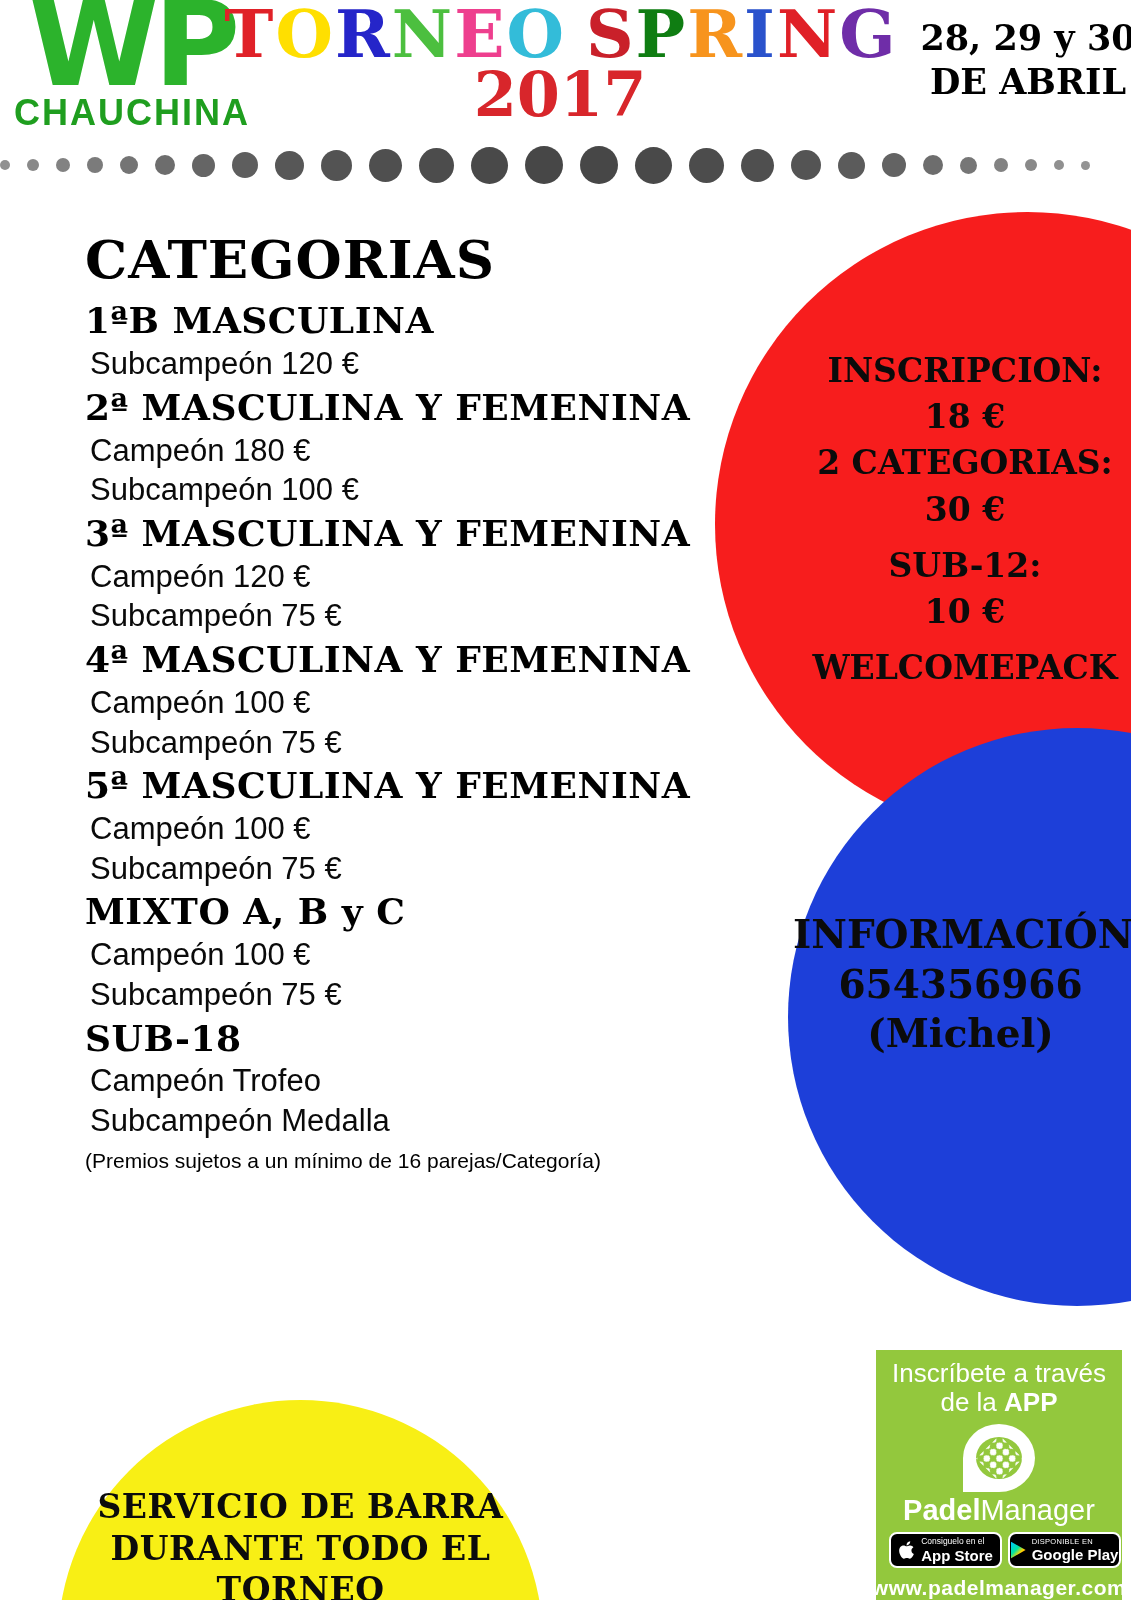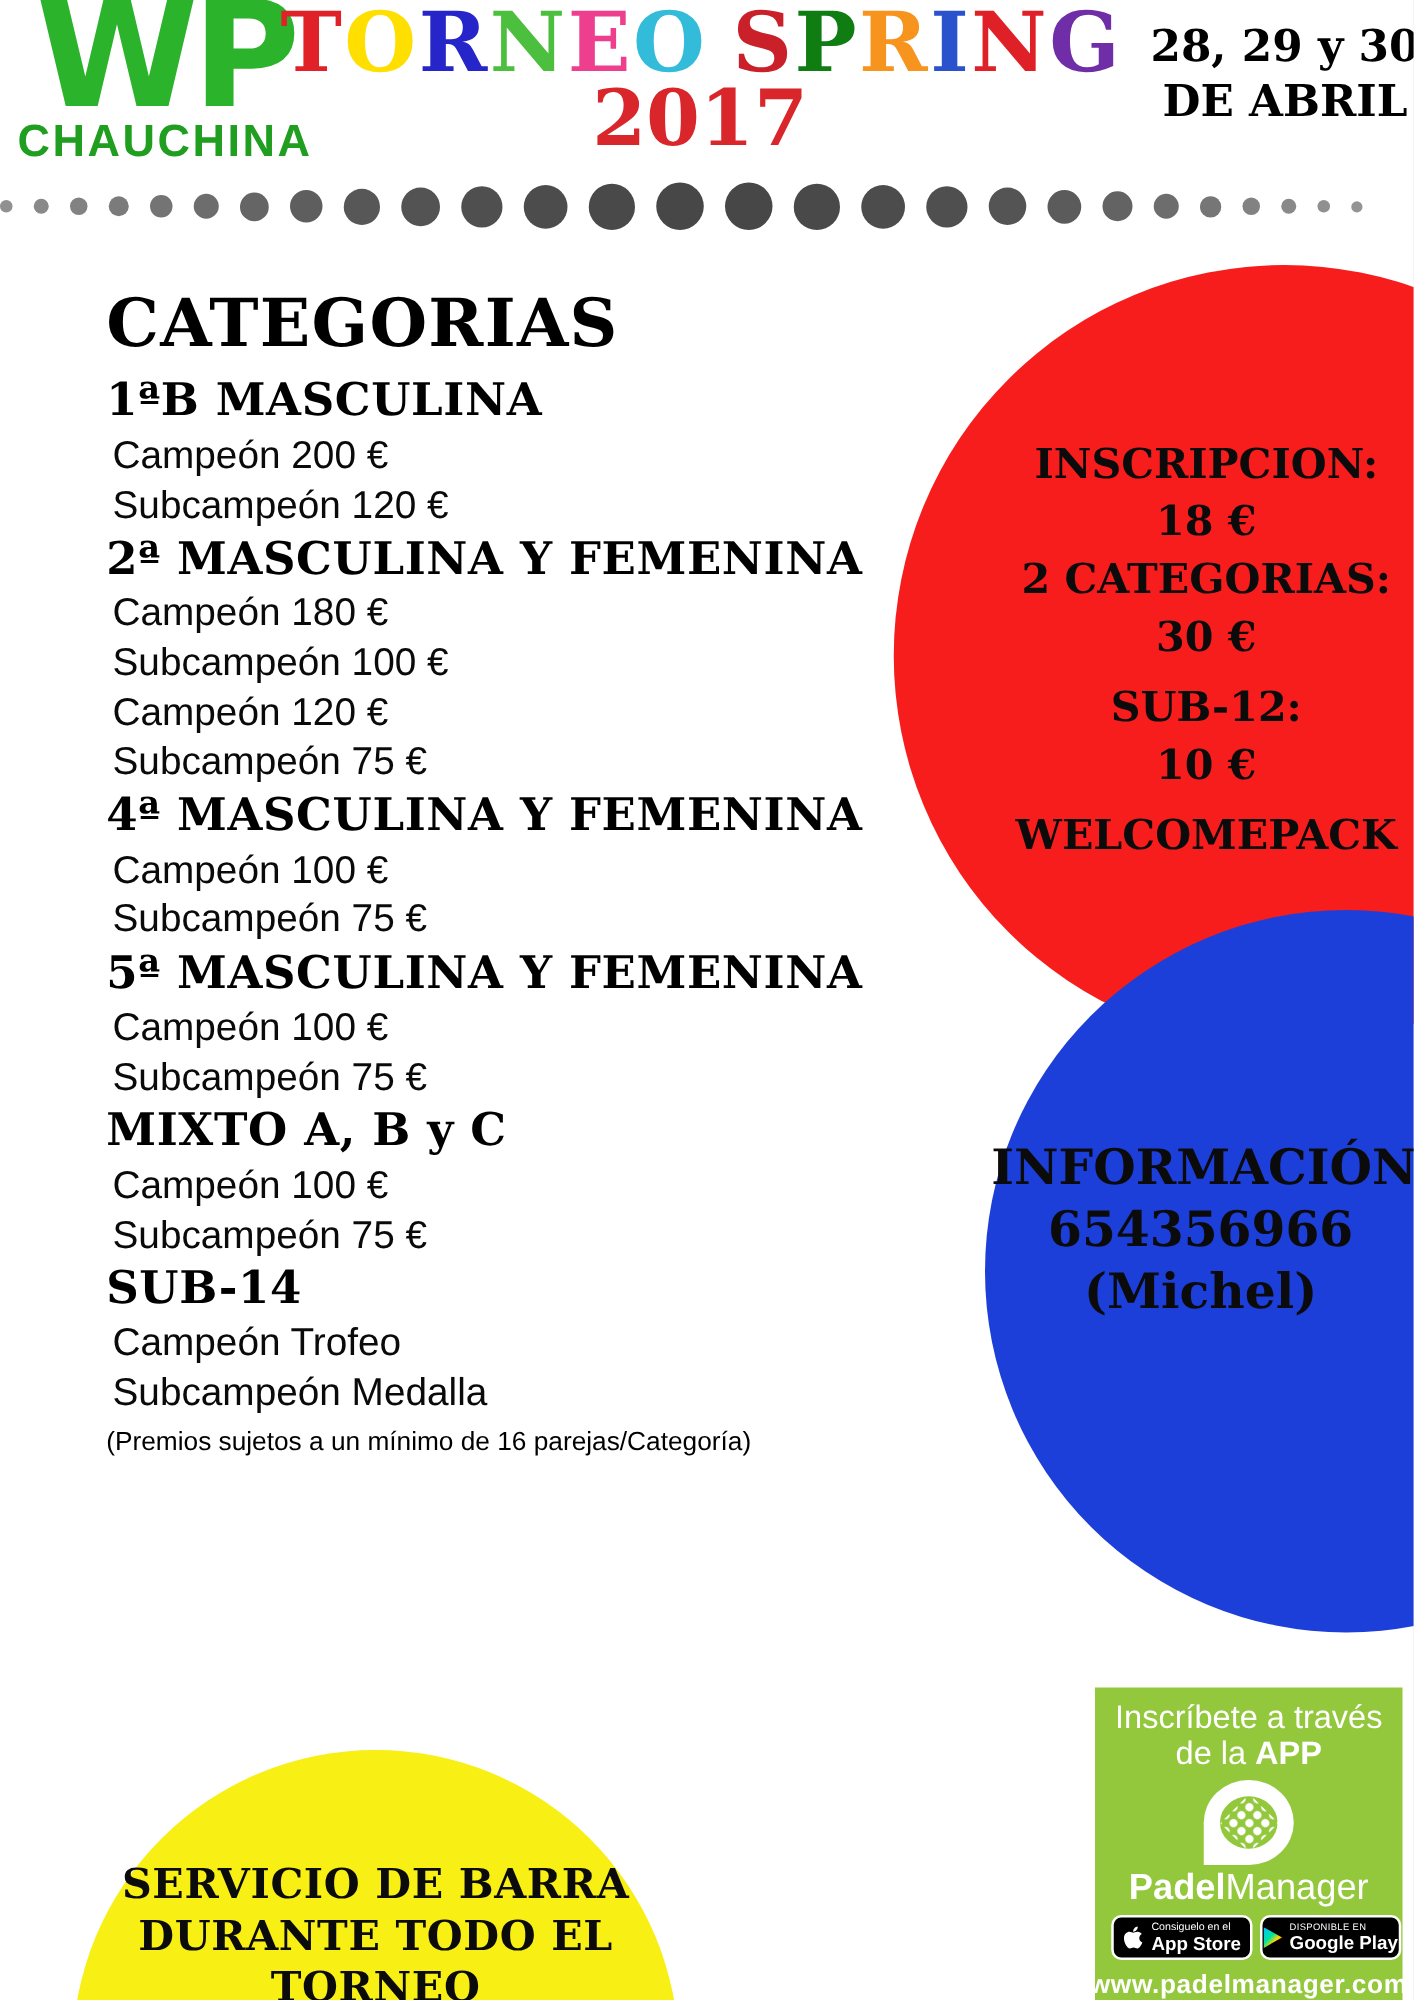--- a/index.html
+++ b/index.html
@@ -140,49 +140,49 @@
       <span class="dot" style="width: 12px; height: 12px; background: rgb(137, 137, 137);"></span>
       <span class="dot" style="width: 10px; height: 10px; background: rgb(144, 144, 144);"></span>
       <span class="dot" style="width: 9px; height: 9px; background: rgb(148, 148, 148);"></span>
     </div>
 
   <section class="categories">
     <h1 class="cat-title">CATEGORIAS</h1>
 
     <div class="cat-group">
       <h2 class="cat-name">1ªB MASCULINA</h2>
-      <p class="cat-line">Campeón 200 €</p>
       <p class="cat-line">Subcampeón 120 €</p>
     </div>
     <div class="cat-group">
       <h2 class="cat-name">2ª MASCULINA Y FEMENINA</h2>
       <p class="cat-line">Campeón 180 €</p>
       <p class="cat-line">Subcampeón 100 €</p>
     </div>
     <div class="cat-group">
+      <h2 class="cat-name">3ª MASCULINA Y FEMENINA</h2>
       <p class="cat-line">Campeón 120 €</p>
       <p class="cat-line">Subcampeón 75 €</p>
     </div>
     <div class="cat-group">
       <h2 class="cat-name">4ª MASCULINA Y FEMENINA</h2>
       <p class="cat-line">Campeón 100 €</p>
       <p class="cat-line">Subcampeón 75 €</p>
     </div>
     <div class="cat-group">
       <h2 class="cat-name">5ª MASCULINA Y FEMENINA</h2>
       <p class="cat-line">Campeón 100 €</p>
       <p class="cat-line">Subcampeón 75 €</p>
     </div>
     <div class="cat-group">
       <h2 class="cat-name">MIXTO A, B y C</h2>
       <p class="cat-line">Campeón 100 €</p>
       <p class="cat-line">Subcampeón 75 €</p>
     </div>
     <div class="cat-group">
-      <h2 class="cat-name">SUB-14</h2>
+      <h2 class="cat-name">SUB-18</h2>
       <p class="cat-line">Campeón Trofeo</p>
       <p class="cat-line">Subcampeón Medalla</p>
     </div>
 
     <div class="note">(Premios sujetos a un mínimo de 16 parejas/Categoría)</div>
   </section>
 
   <div class="circle c-red" style="background:#f71d1d">
     <div class="circle-text red-text">
       <div>INSCRIPCION:</div>

